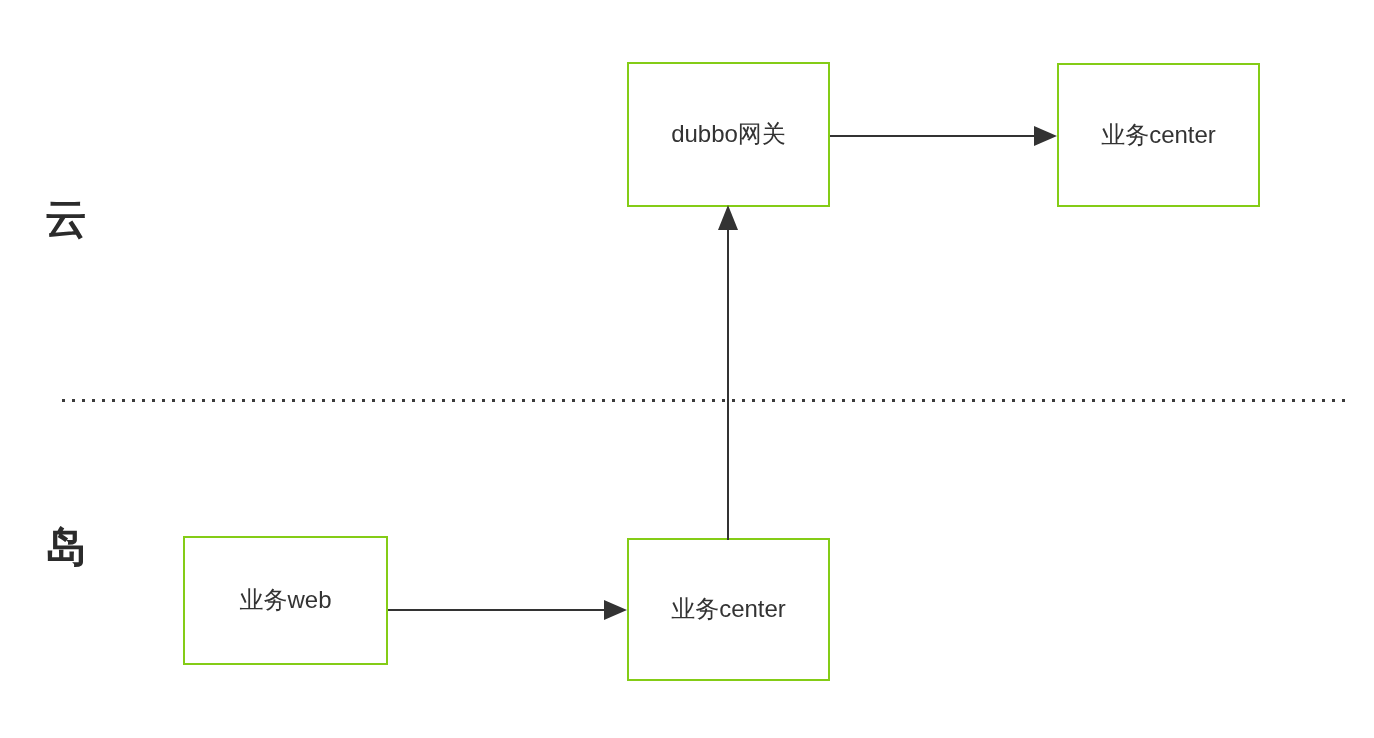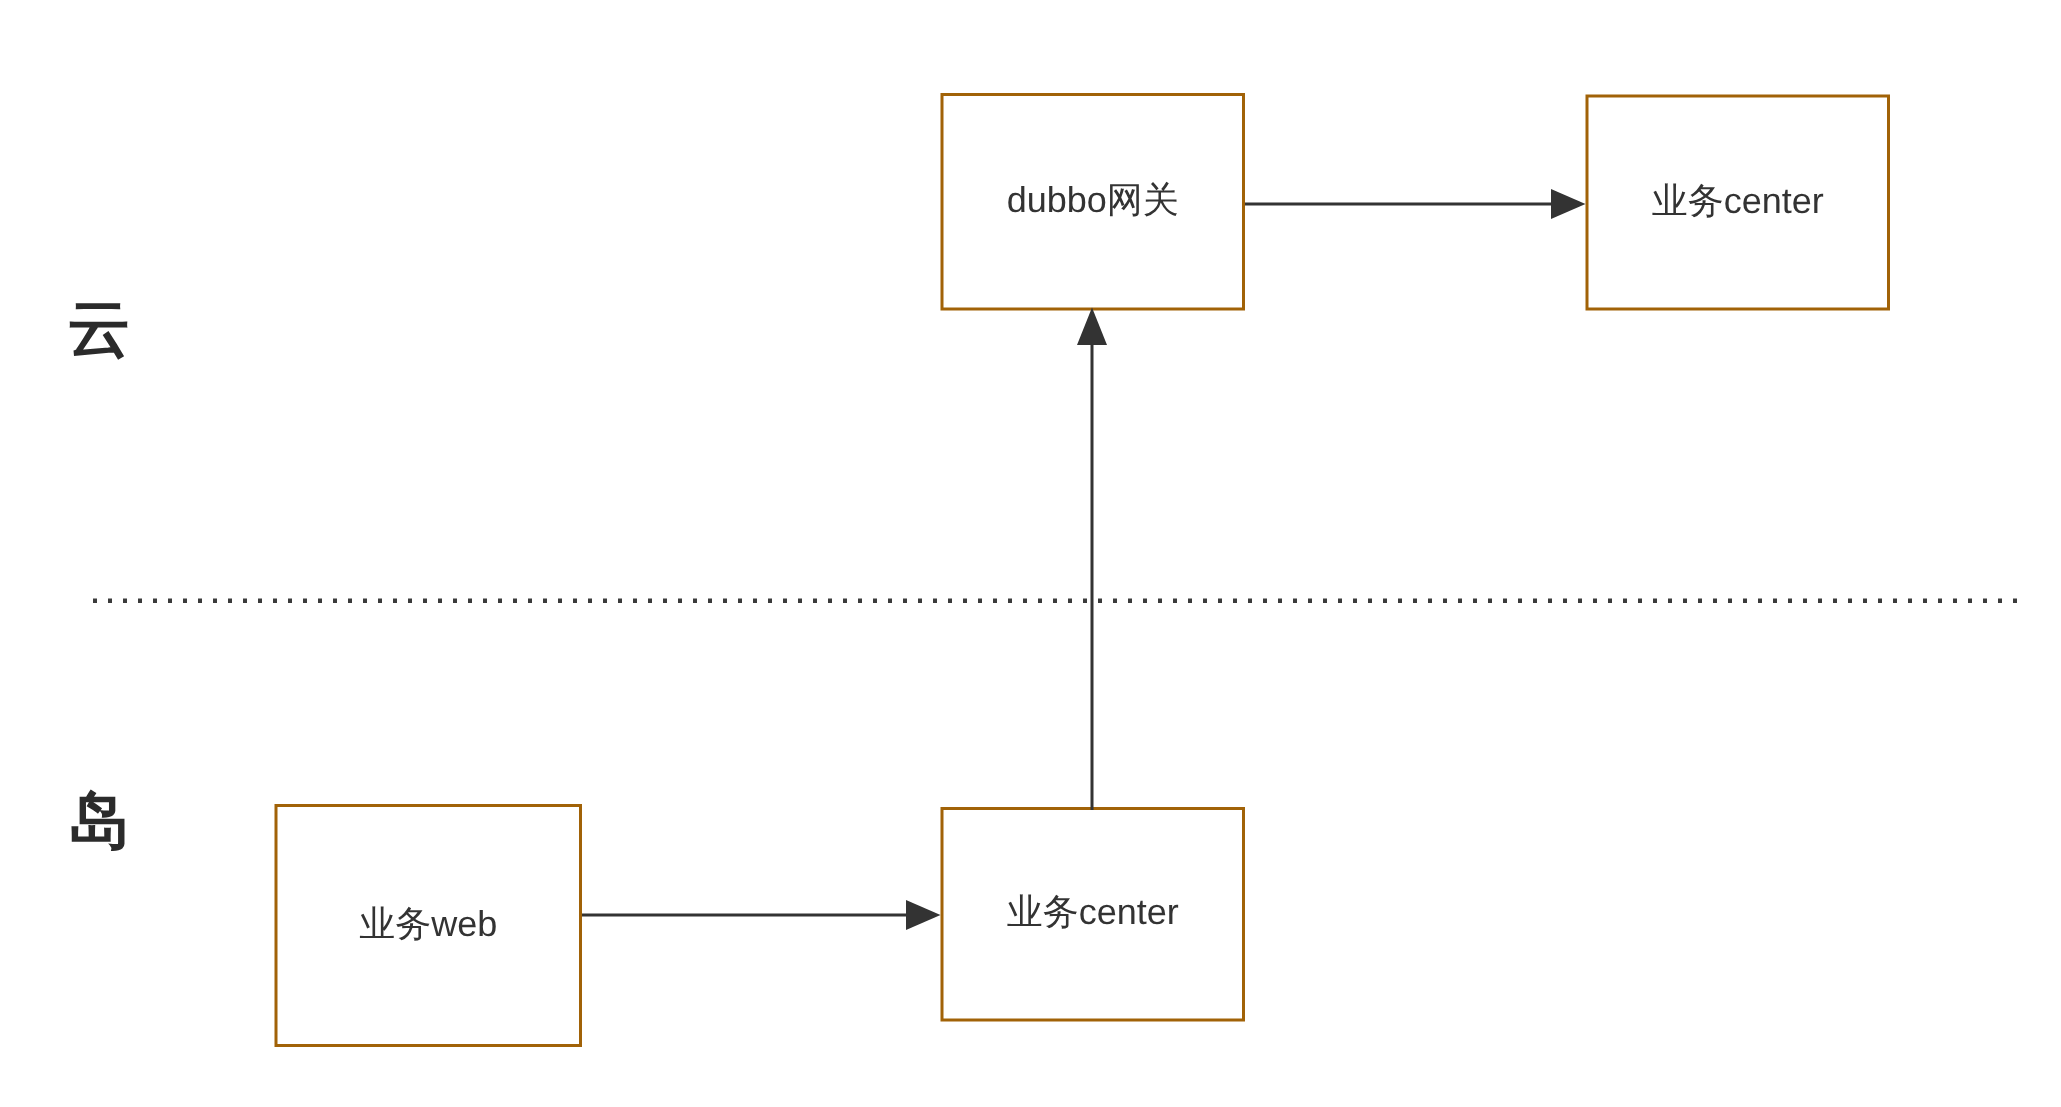--- a/index.html
+++ b/index.html
@@ -40,37 +40,37 @@
     height: 3px;
     background-image: linear-gradient(to right, #3b3b3b 0px, #3b3b3b 3px, rgba(255,255,255,0) 3px, rgba(255,255,255,0) 10px);
     background-size: 10px 3px;
     background-repeat: repeat-x;
   }
 
   
   .node {
     position: absolute;
     box-sizing: border-box;
-    border: 2px solid #a16207;
+    border: 2px solid #84cc16;
     background: #ffffff;
     display: flex;
     align-items: center;
     justify-content: center;
   }
   .node-label {
     font-size: 24px;
     color: #333333;
     line-height: 1.2;
     white-space: nowrap;
     user-select: none;
   }
 
   #node-dubbo-gateway    { left: 627px; top: 62px;  width: 203px; height: 145px; }
   #node-cloud-center     { left: 1057px; top: 63px; width: 203px; height: 144px; }
-  #node-island-web       { left: 183px; top: 536px; width: 205px; height: 162px; }
+  #node-island-web       { left: 183px; top: 536px; width: 205px; height: 129px; }
   #node-island-center    { left: 627px; top: 538px; width: 203px; height: 143px; }
 
   
   .edge {
     position: absolute;
     overflow: visible;
   }
   .edge svg { display: block; overflow: visible; }
   .edge-line {
     stroke: #333333;

